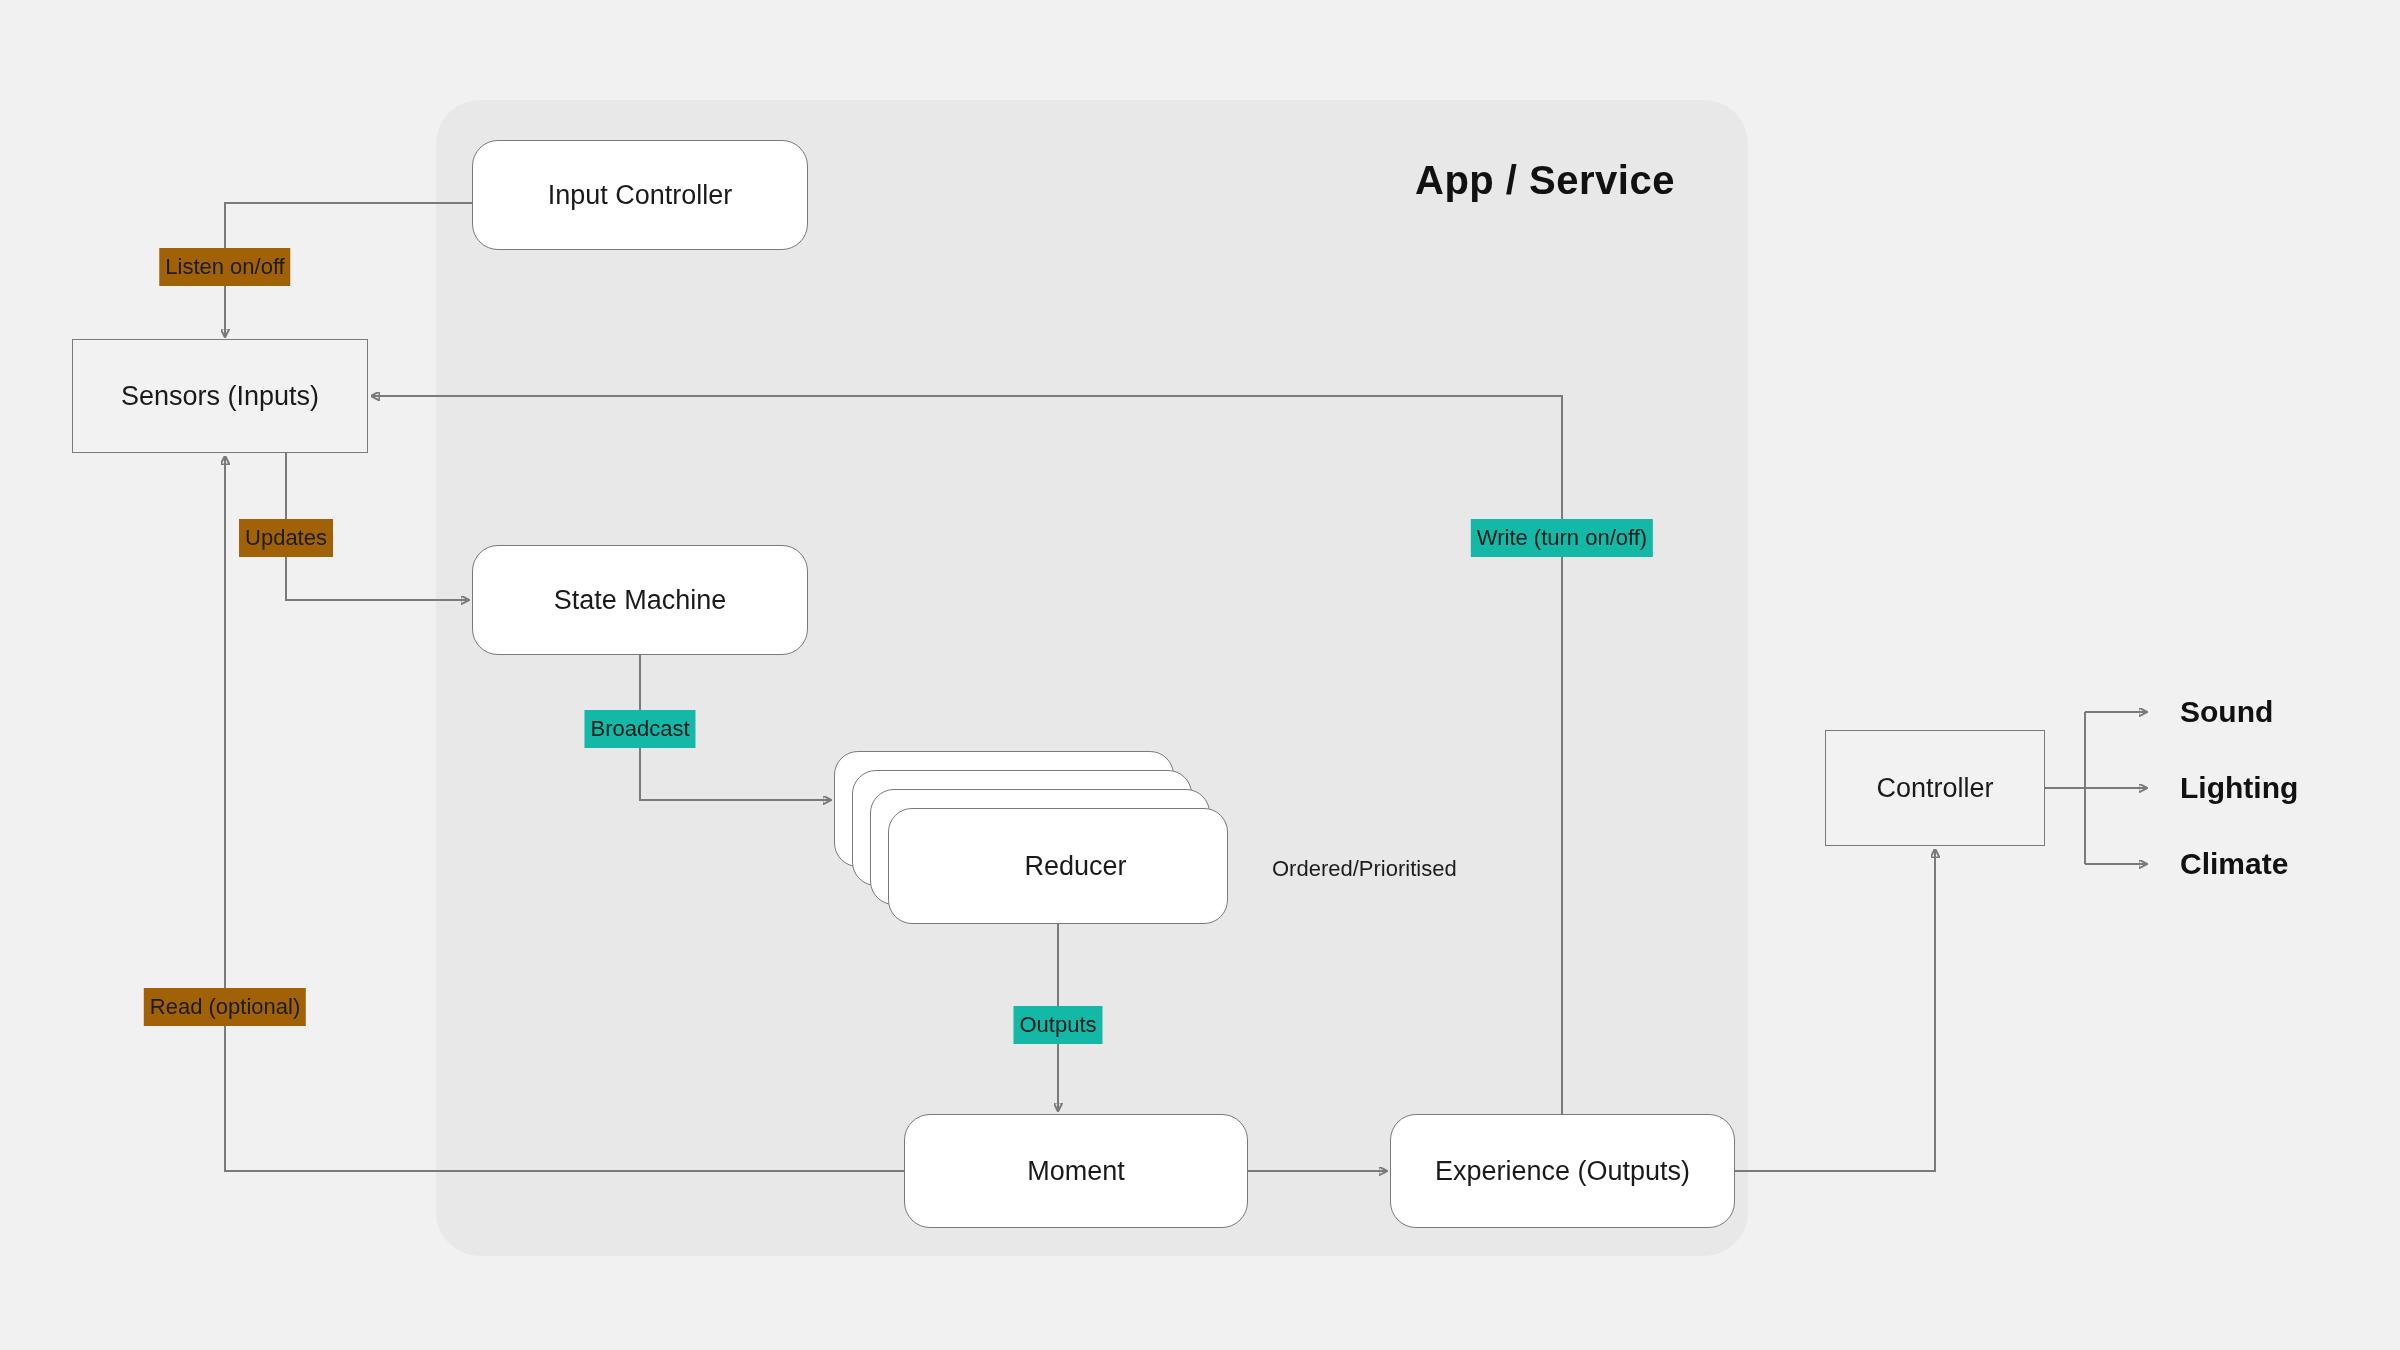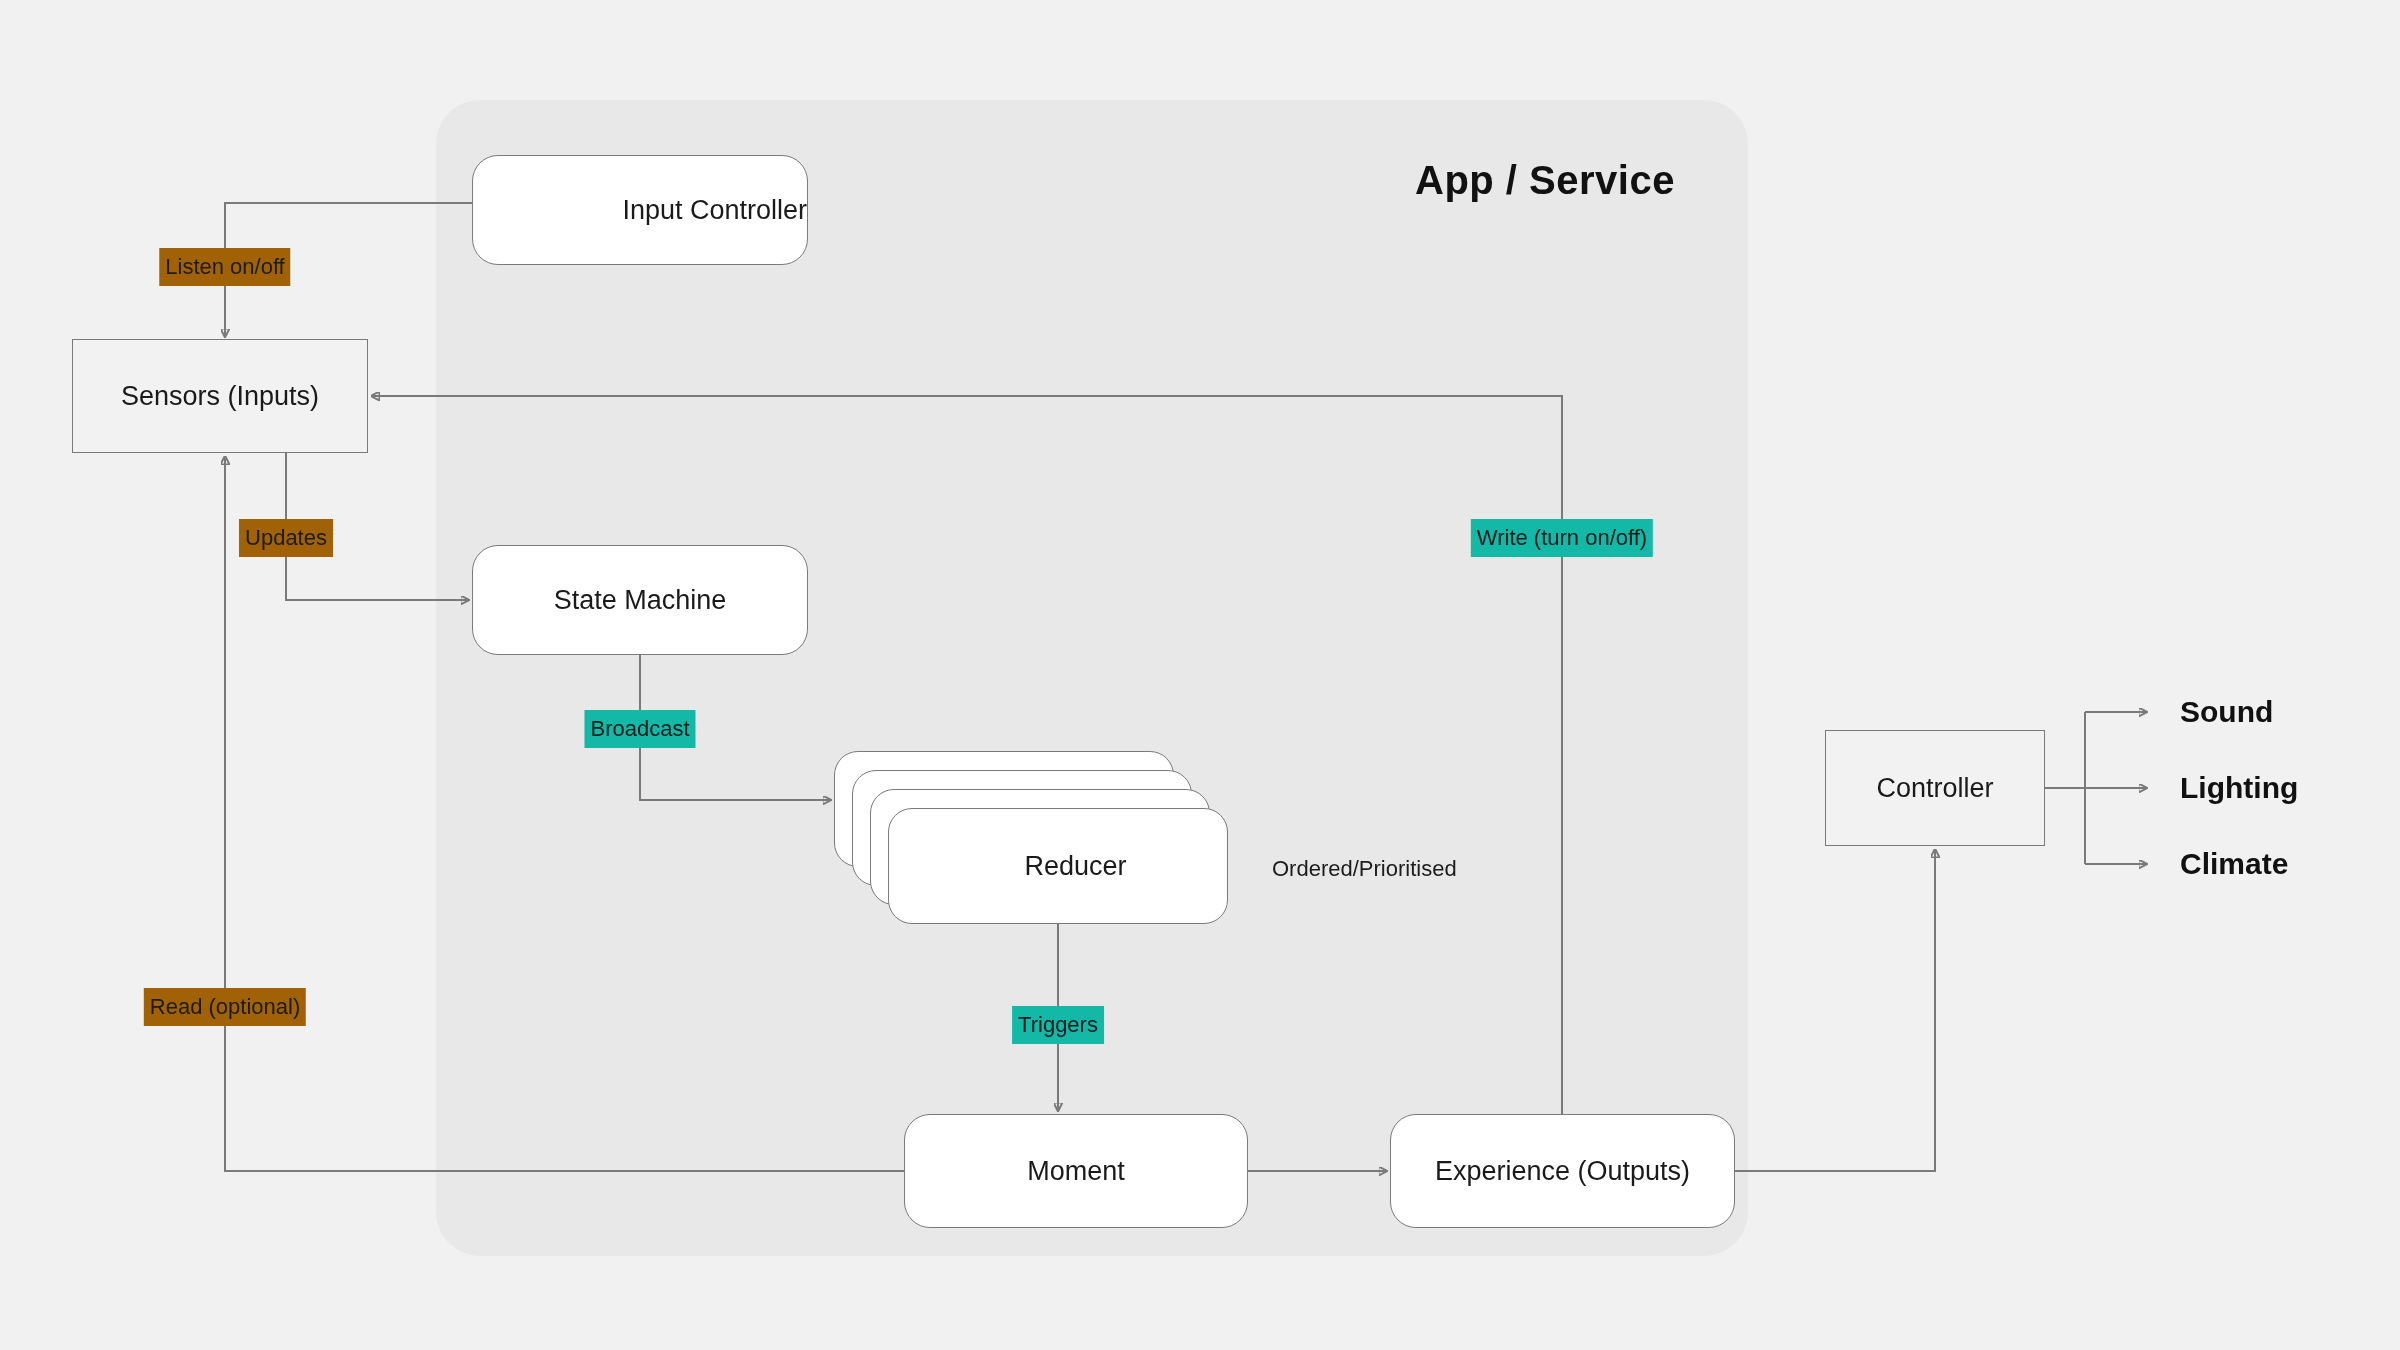--- a/index.html
+++ b/index.html
@@ -59,21 +59,21 @@
   }
   .rounded {
     background: #ffffff;
     border: 1.5px solid #7a7a7a;
     border-radius: 26px;
   }
   .rect {
     background: #f2f2f2;
     border: 1.5px solid #7a7a7a;
   }
-  .input-controller { left: 472px; top: 155px; width: 336px; height: 110px; justify-content: flex-end; }
+  .input-controller { left: 472px; top: 140px; width: 336px; height: 110px; }
   .sensors         { left: 72px;  top: 339px; width: 296px; height: 114px; }
   .state-machine   { left: 472px; top: 545px; width: 336px; height: 110px; }
   .moment          { left: 904px; top: 1114px; width: 344px; height: 114px; }
   .experience      { left: 1390px; top: 1114px; width: 345px; height: 114px; text-align: center; }
   .subsystems      { left: 1825px; top: 730px; width: 220px; height: 116px; }
   
   .stack-card {
     position: absolute;
     width: 340px; height: 116px;
     background: #ffffff;
@@ -188,21 +188,21 @@
   </div>
 
   <div class="node rect subsystems">
     <span>Controller</span>
   </div>
 
   <div class="edge-label on-page listen">Listen on/off</div>
   <div class="edge-label on-page updates">Updates</div>
   <div class="edge-label on-container broadcast">Broadcast</div>
   <div class="ordered-label">Ordered/Prioritised</div>
-  <div class="edge-label on-container triggers">Triggers</div>
+  <div class="edge-label on-container triggers">Outputs</div>
   <div class="edge-label on-container write">Write (turn on/off)</div>
   <div class="edge-label on-page read">Read (optional)</div>
 
   <div class="output-label out-sound">Sound</div>
   <div class="output-label out-lighting">Lighting</div>
   <div class="output-label out-climate">Climate</div>
 
 </div>
 
 </body></html>

